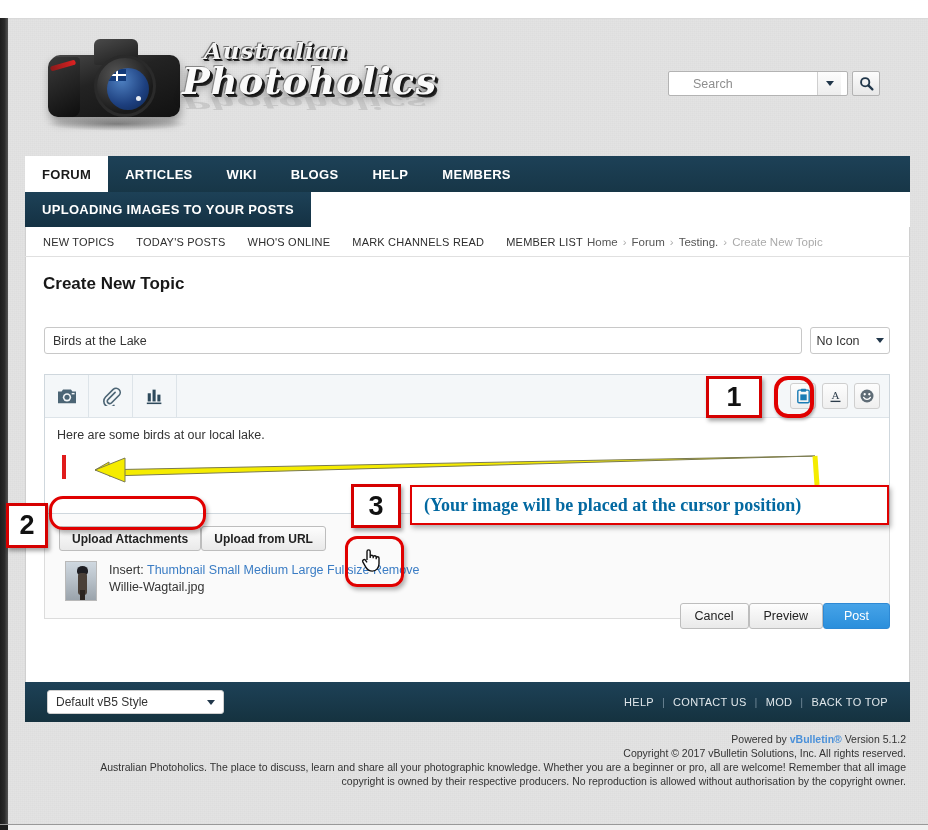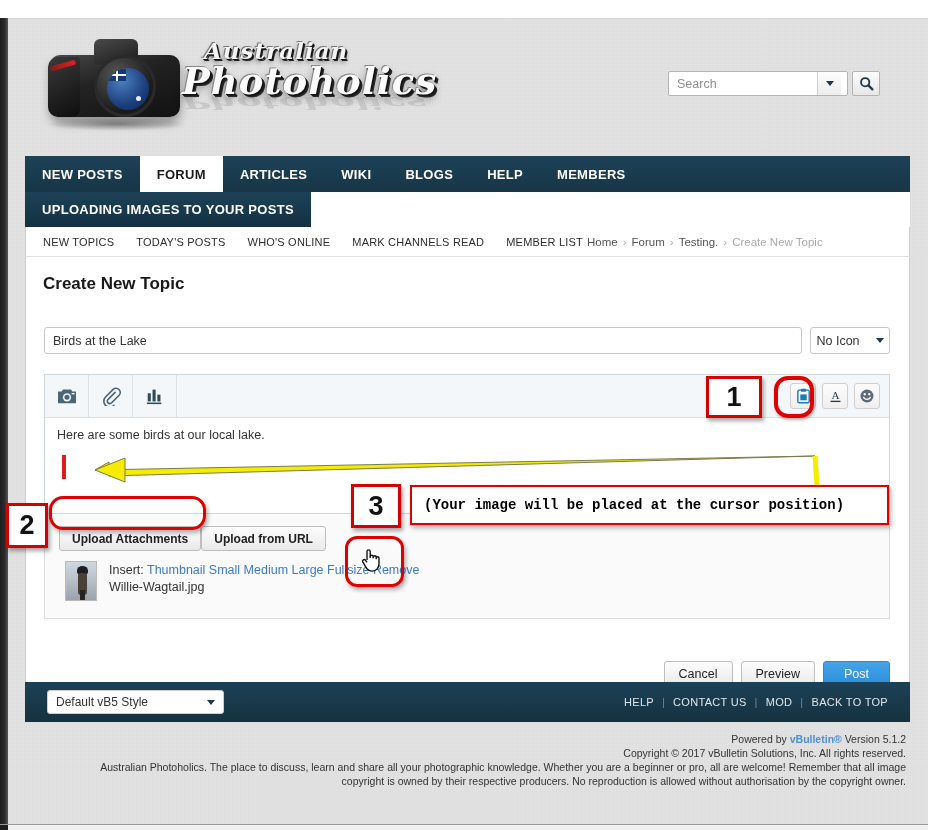--- a/index.html
+++ b/index.html
@@ -108,21 +108,21 @@
   }
 
   .search-wrap{
     position:absolute; right:48px; top:52px; display:flex; align-items:stretch; height:25px;
   }
   .search-box{
     width:180px; height:25px; border:1px solid #b3b3b3; background:#fff;
     display:flex; align-items:center; border-radius:2px;
   }
   .search-input{
-    border:0; outline:0; width:148px; height:21px; padding-left:8px;
+    border:0; outline:0; width:148px; height:21px; padding-left:24px;
     font-size:12.5px; color:#333; font-family:"Liberation Sans",sans-serif; background:transparent;
   }
   .search-input::placeholder{color:#8e8e8e;}
   .search-caret{
     width:24px; height:23px; border-left:1px solid #cfcfcf;
     display:flex;align-items:center;justify-content:center;
     background:linear-gradient(180deg,#fdfdfd,#ededed);
   }
   .search-caret span{
     display:block;width:0;height:0;border-left:4px solid transparent;border-right:4px solid transparent;
@@ -236,21 +236,21 @@
   .thumb .bird-body{position:absolute;left:12px;top:11px;width:9px;height:22px;border-radius:3px;background:#4a4038;}
   .thumb .bird-tail{position:absolute;left:14px;top:28px;width:5px;height:11px;background:#2a2420;}
   .attach-lines{ font-size:12.5px; color:#333; line-height:17px; padding-top:1px; }
   .attach-lines a{ color:#3a7cc4; text-decoration:none; cursor:pointer;}
   .attach-lines .lbl{ color:#333; }
 
   .divider-btm{
     position:absolute;left:44px;top:600px;width:846px;height:1px;background:#dcdcdc;
   }
   .action-row{
-    position:absolute; right:38px; top:643px; display:flex; gap:8px;
+    position:absolute; right:38px; top:585px; display:flex; gap:0;
   }
   .btn-act{
     height:26px;padding:0 14px;border:1px solid #bdbdbd;border-radius:3px;
     background:linear-gradient(180deg,#fdfdfd,#e9e9e9);
     font-size:12.5px;color:#222;display:flex;align-items:center;cursor:pointer;
     font-family:"Liberation Sans",sans-serif;
   }
   .btn-post{
     height:26px;padding:0 20px;border:1px solid #2e89d4;border-radius:3px;
     background:linear-gradient(180deg,#46a3e8,#2b8fdc);
@@ -293,24 +293,24 @@
   .anno-ring{
     position:absolute;border:4px solid #e00000;border-radius:14px;z-index:41;
     box-shadow:1px 2px 3px rgba(0,0,0,.3);
   }
   .anno-rect{
     position:absolute;border:3px solid #e00000;border-radius:3px;z-index:41;
     box-shadow:2px 3px 4px rgba(0,0,0,.3);
   }
   .anno-callout{
     position:absolute;background:#fff;border:2px solid #e00000;
-    font-size:14px;font-weight:bold;color:#000000;z-index:40;
+    font-size:18px;font-weight:bold;color:#0369a1;z-index:40;
     display:flex;align-items:center;padding:0 12px;
     box-shadow:2px 3px 5px rgba(0,0,0,.3);
-    font-family:Liberation Mono, monospace;
+    font-family:Liberation Serif, serif;
   }
   .anno-arrow{ position:absolute; z-index:39; }
   .cursor-hand{ position:absolute; z-index:42; }
 </style>
 </head>
 <body>
 
 <div id="page">
 
   <div class="edge-left"></div>
@@ -350,21 +350,20 @@
           <circle cx="6.6" cy="6.6" r="4.4" fill="none" stroke="#21374a" stroke-width="2"></circle>
           <line x1="10" y1="10" x2="14.3" y2="14.3" stroke="#21374a" stroke-width="2.4" stroke-linecap="round"></line>
         </svg>
       </div>
     </div>
   </div>
 
   <div class="content-frame"></div>
 
   <div class="navbar">
-    <div class="navtab">NEW POSTS</div>
     <div class="navtab active">FORUM</div>
     <div class="navtab">ARTICLES</div>
     <div class="navtab">WIKI</div>
     <div class="navtab">BLOGS</div>
     <div class="navtab">HELP</div>
     <div class="navtab">MEMBERS</div>
   </div>
 
   <div class="subnav">
     <div class="subnav-active">UPLOADING IMAGES TO YOUR POSTS</div>

